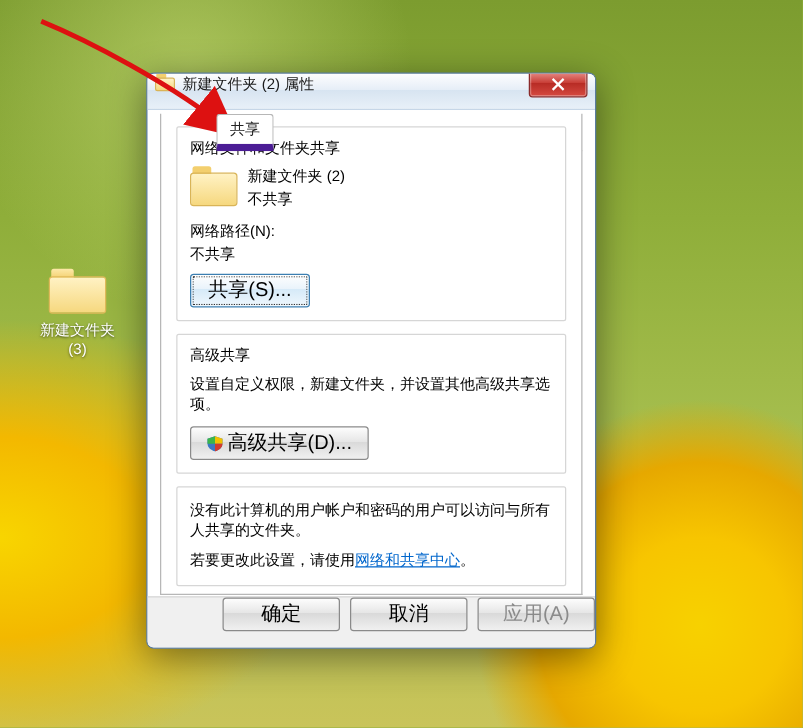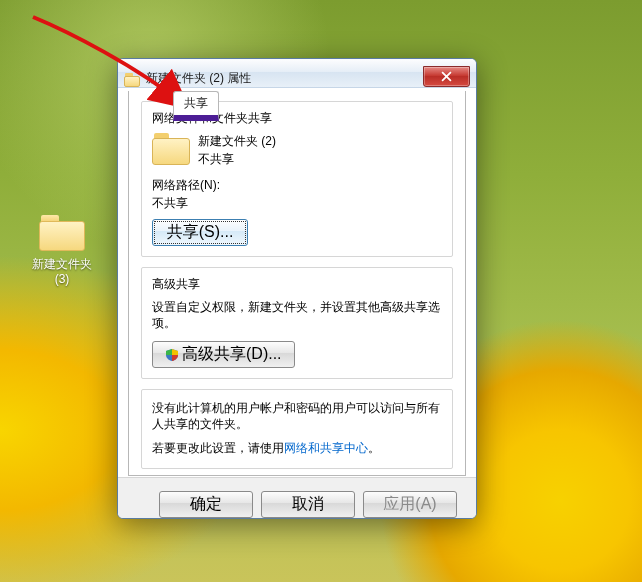--- a/index.html
+++ b/index.html
@@ -10,21 +10,21 @@
  radial-gradient(ellipse at 150px 60px,rgba(200,220,120,.6) 0,rgba(200,220,120,0) 180px),
  linear-gradient(180deg,#7c9c2f 0%,#8fae3a 30%,#a6be4e 60%,#c9c45a 100%)}
 
 .desktop-icon{position:absolute;left:25px;top:215px;width:74px;text-align:center;color:#fff;text-shadow:0 1px 2px rgba(0,0,0,.6);cursor:default}
 .desktop-icon .folder{width:46px;height:36px;margin:0 auto 6px;position:relative}
 .desktop-icon .folder::before{content:"";position:absolute;left:2px;top:0;width:18px;height:8px;border-radius:2px 2px 0 0;background:linear-gradient(#fde9a8,#f3cf6e)}
 .desktop-icon .folder::after{content:"";position:absolute;left:0;top:6px;right:0;bottom:0;border-radius:3px;background:linear-gradient(#fff2c4,#f6d87f);border:1px solid #e0b95a}
 .desktop-icon .lbl{font-size:12px;line-height:15px}
 
 .dialog{position:absolute;left:117px;top:58px;width:358px;height:459px;background:#fff;border:1px solid #5a7ca0;border-radius:6px;box-shadow:0 6px 30px rgba(0,0,0,.45);overflow:hidden}
-.titlebar{height:28px;background:linear-gradient(#fdfdfe,#e6eef7 45%,#d7e4f1 46%,#e8f0f8);border-bottom:1px solid #c6d6e7;display:flex;align-items:flex-end;padding:0 6px;position:relative}
+.titlebar{height:28px;background:linear-gradient(#fdfdfe,#e6eef7 45%,#d7e4f1 46%,#e8f0f8);border-bottom:1px solid #c6d6e7;display:flex;align-items:flex-start;padding:0 6px;position:relative}
 .titlebar .ticon{width:16px;height:14px;margin-right:6px;position:relative}
 .titlebar .ticon::before{content:"";position:absolute;left:1px;top:0;width:8px;height:4px;border-radius:1px 1px 0 0;background:#f3cf6e}
 .titlebar .ticon::after{content:"";position:absolute;left:0;top:3px;right:0;bottom:0;border-radius:2px;background:linear-gradient(#fff2c4,#f6d87f);border:1px solid #d9b457}
 .titlebar .ttxt{flex:1;font-size:12px;color:#1a1a1a}
 .closebtn{width:45px;height:19px;margin-top:-2px;border:1px solid #8a2b2b;border-radius:0 0 3px 3px;background:linear-gradient(#e68a85,#c73b33 45%,#b82c25 46%,#d54a41);color:#fff;display:flex;align-items:center;justify-content:center;box-shadow:inset 0 0 0 1px rgba(255,255,255,.3)}
 .closebtn svg{width:11px;height:11px}
 .tabs{display:flex;align-items:flex-end;height:23px;margin:9px 10px 0 10px;border-bottom:1px solid #b7b7b7;position:relative}
 .tab{padding:3px 10px 3px;border:1px solid #b7b7b7;border-bottom:none;margin-right:-1px;background:linear-gradient(#fdfdfd,#ececec);border-radius:3px 3px 0 0;font-size:12px;color:#222;cursor:default;position:relative;top:1px}
 .tab.active{background:#fff;border-bottom:6px solid #4c1d95;z-index:2;top:1px}
 .content{position:absolute;left:10px;right:10px;top:32px;bottom:42px;border:1px solid #b7b7b7;border-top:none;background:#fff;padding:10px 12px 6px 12px}
@@ -33,23 +33,23 @@
 .g-title{font-size:12px;margin-bottom:6px}
 .g-sub{color:#000;font-size:12px;margin:2px 0;line-height:16px}
 .folderbig{float:left;width:38px;height:32px;margin:0 8px 4px 0;position:relative}
 .folderbig::before{content:"";position:absolute;left:2px;top:0;width:15px;height:7px;border-radius:2px 2px 0 0;background:#f3cf6e}
 .folderbig::after{content:"";position:absolute;left:0;top:5px;right:0;bottom:0;border-radius:3px;background:linear-gradient(#fff2c4,#f6d87f);border:1px solid #d9b457}
 .clearer{clear:both}
 .btn{display:inline-block;min-width:70px;padding:2px 12px;font-size:16px;border:1px solid #8a8a8a;border-radius:3px;background:linear-gradient(#fdfdfd,#e6e6e6 45%,#d9d9d9 46%,#f0f0f0);cursor:default;text-align:center}
 .btn.hl{outline:1px dotted #333;outline-offset:-3px;border-color:#3c7fb1;background:linear-gradient(#fefefe,#e9f3fb 45%,#d6eaf8 46%,#eff7fd)}
 .btn.disabled{color:#8a8a8a}
 .shield{display:inline-block;width:14px;height:14px;vertical-align:-3px;margin-right:3px}
-a.link{color:#0066cc;cursor:default}
+a.link{color:#0066cc;text-decoration:underline;cursor:default}
 
-.bbar{position:absolute;left:0;right:0;bottom:0;height:40px;background:#f0f0f0;border-top:1px solid #d6d6d6;display:flex;justify-content:flex-end;align-items:flex-end;padding-right:19px}
+.bbar{position:absolute;left:0;right:0;bottom:0;height:40px;background:#f0f0f0;border-top:1px solid #d6d6d6;display:flex;justify-content:flex-end;align-items:flex-start;padding-right:0}
 .bbar .btn{min-width:68px;margin-left:8px}
 
 .arrow{position:absolute;left:27px;top:11px;width:170px;height:110px;pointer-events:none}
 </style>
 </head>
 <body>
 
 <div class="bg"></div>
 
 <div class="desktop-icon">

